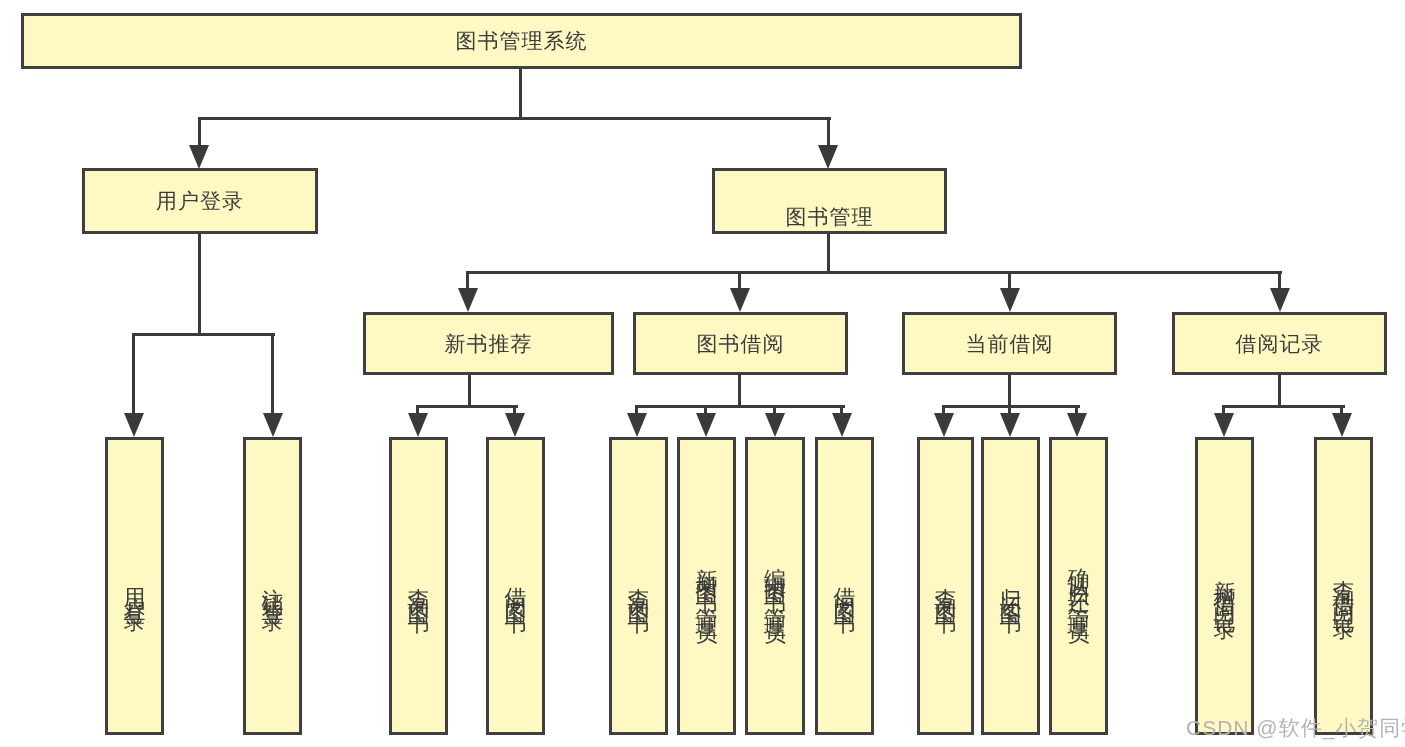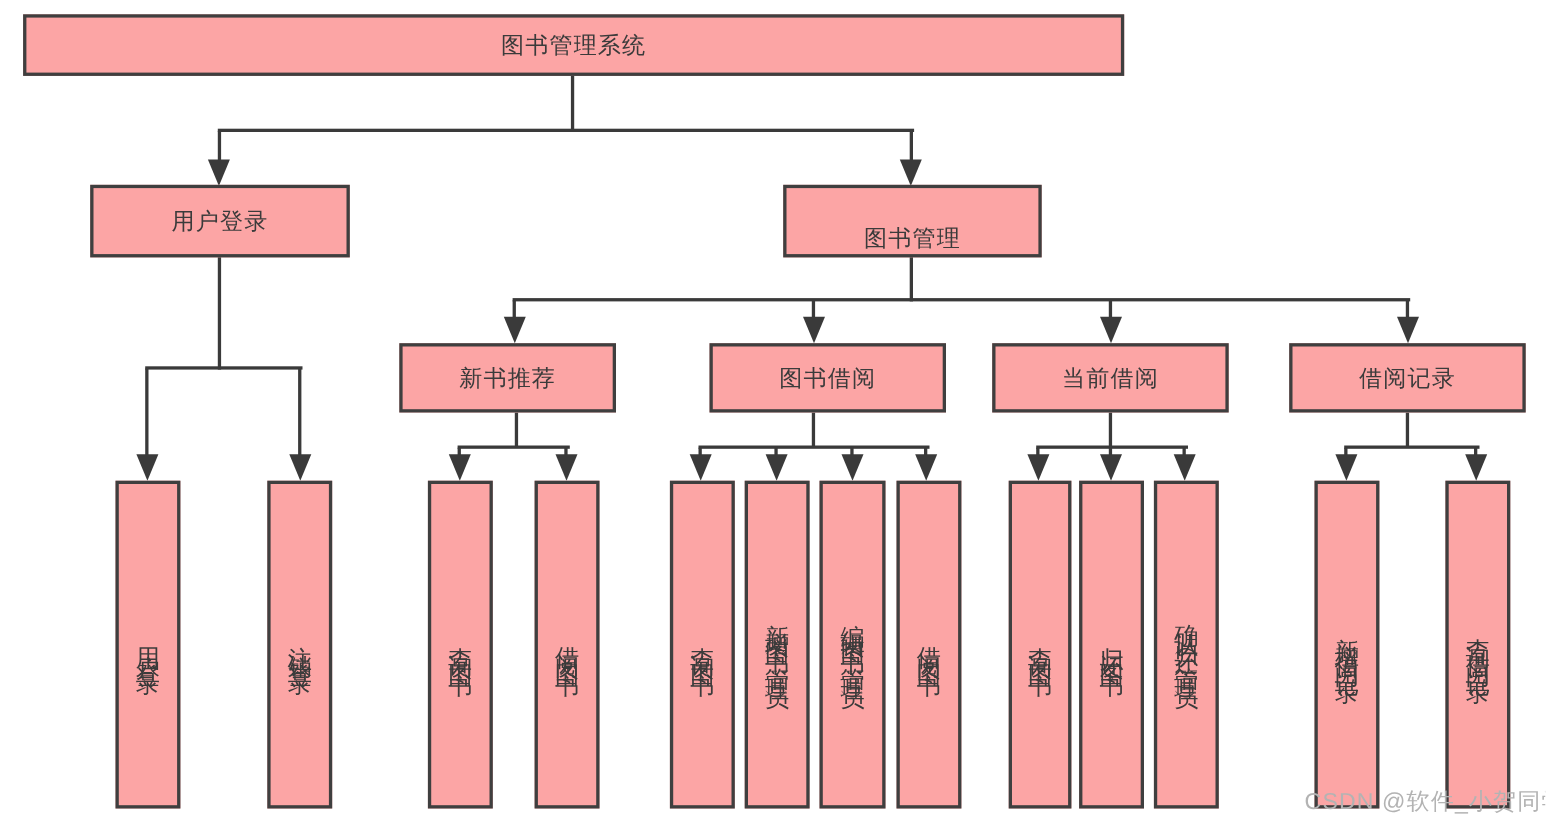--- a/index.html
+++ b/index.html
@@ -2,21 +2,21 @@
 <html><head>
 <meta charset="utf-8">
 <style>
   html, body { margin: 0; padding: 0; background: #ffffff; }
   body { width: 1405px; height: 747px; font-family: "Liberation Sans", sans-serif; }
   #stage { position: relative; width: 1405px; height: 747px; background: #ffffff; overflow: hidden; }
 
   .box {
     position: absolute;
     box-sizing: border-box;
-    background: #fca5a5;
+    background: #fef9c3;
     border: 3px solid #3f3f3f;
     color: #3b3b3b;
     display: flex;
     align-items: center;
     justify-content: center;
     font-size: 21px;
     letter-spacing: 1px;
     z-index: 2;
   }
   .leaf {
@@ -54,25 +54,25 @@
   </div>
 
   <div class="box" style="left:82px; top:168px; width:236px; height:66px;">
     <span>用户登录</span>
   </div>
 
   <div class="box" style="left:712px; top:168px; width:235px; height:66px;align-items:flex-end;">
     <span>图书管理</span>
   </div>
 
-  <div class="box" style="left:363px; top:312px; width:197px; height:63px;text-align:center;">
+  <div class="box" style="left:363px; top:312px; width:251px; height:63px;text-align:center;">
     <span>新书推荐</span>
   </div>
 
-  <div class="box" style="left:633px; top:312px; width:215px; height:63px;margin-left:12px;">
+  <div class="box" style="left:633px; top:312px; width:215px; height:63px;">
     <span>图书借阅</span>
   </div>
 
   <div class="box" style="left:902px; top:312px; width:215px; height:63px;">
     <span>当前借阅</span>
   </div>
 
   <div class="box" style="left:1172px; top:312px; width:215px; height:63px;">
     <span>借阅记录</span>
   </div>

